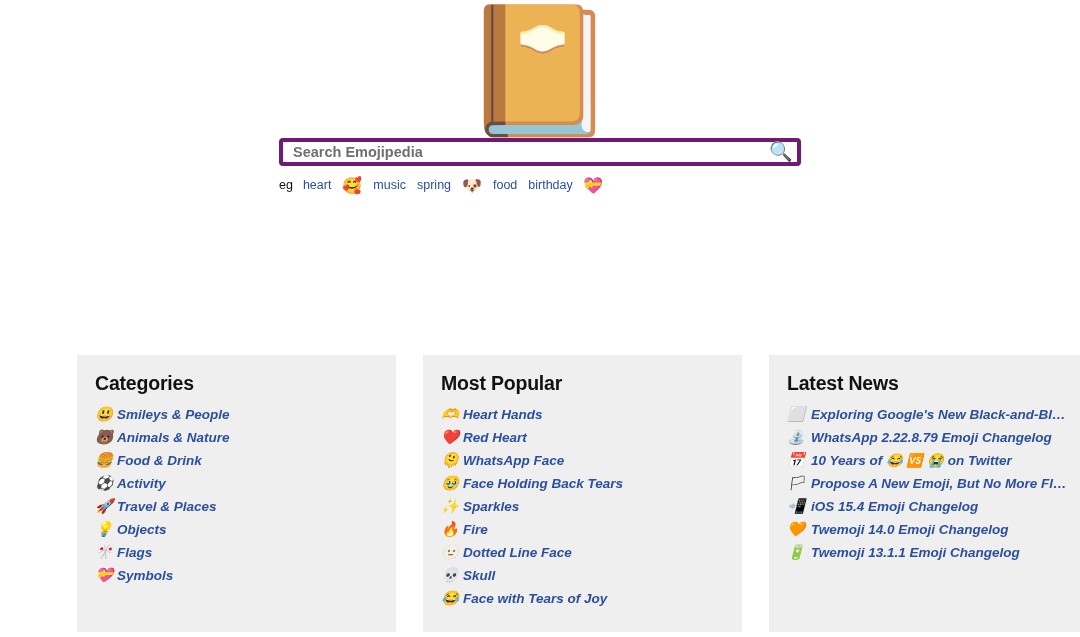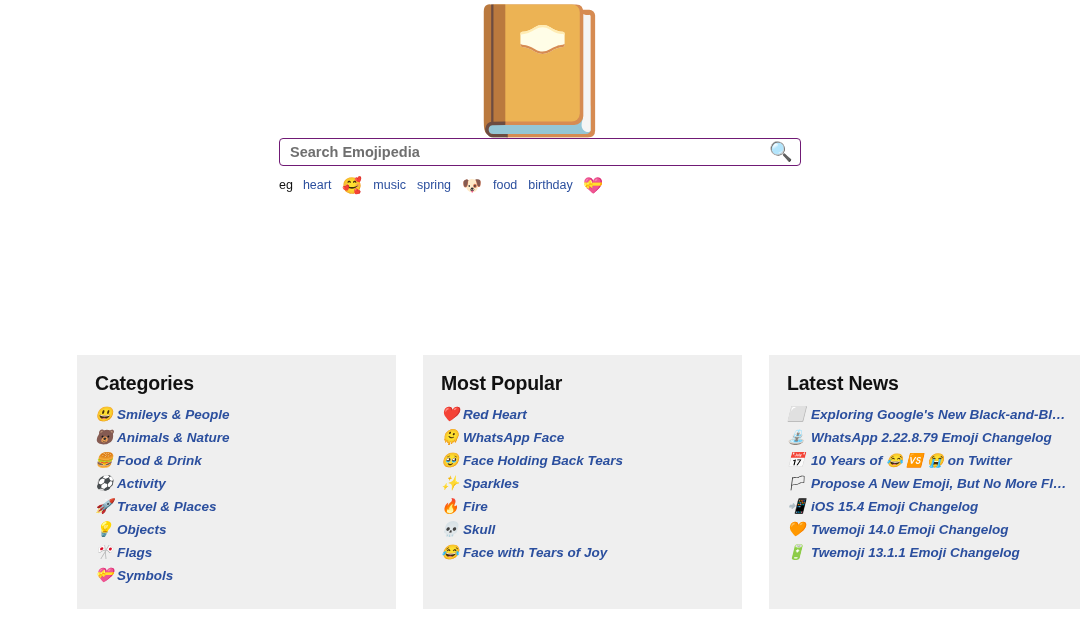--- a/index.html
+++ b/index.html
@@ -34,21 +34,21 @@
   .search-wrap {
     width: 522px;
     margin: 0 auto;
     position: relative;
     height: 30px;
   }
   .search-box {
     box-sizing: border-box;
     width: 522px;
     height: 28px;
-    border: 1px solid #701a75;
+    border: 4px solid #701a75;
     border-radius: 4px;
     background: #ffffff;
     padding: 0 40px 0 10px;
     font-family: "Liberation Sans", sans-serif;
     font-size: 14.5px;
     font-weight: bold;
     color: #6f6f6f;
     outline: none;
   }
   .search-box::placeholder {
@@ -172,25 +172,27 @@
         <li><span class="ico">🚀</span><a>Travel &amp; Places</a></li>
         <li><span class="ico">💡</span><a>Objects</a></li>
         <li><span class="ico">🎌</span><a>Flags</a></li>
         <li><span class="ico">💝</span><a>Symbols</a></li>
       </ul>
   </div>
 
   <div class="panel">
     <h2>Most Popular</h2>
     <ul id="list-popular">
+        <li><span class="ico">🫶</span><a>Heart Hands</a></li>
         <li><span class="ico">❤️</span><a>Red Heart</a></li>
         <li><span class="ico">🫠</span><a>WhatsApp Face</a></li>
         <li><span class="ico">🥹</span><a>Face Holding Back Tears</a></li>
         <li><span class="ico">✨</span><a>Sparkles</a></li>
         <li><span class="ico">🔥</span><a>Fire</a></li>
+        <li><span class="ico">🫥</span><a>Dotted Line Face</a></li>
         <li><span class="ico">💀</span><a>Skull</a></li>
         <li><span class="ico">😂</span><a>Face with Tears of Joy</a></li>
       </ul>
   </div>
 
   <div class="panel news">
     <h2>Latest News</h2>
     <ul id="list-news">
         <li><span class="ico">⬜</span><a>Exploring Google's New Black-and-Bl…</a></li>
         <li><span class="ico">⛲</span><a>WhatsApp 2.22.8.79 Emoji Changelog</a></li>

